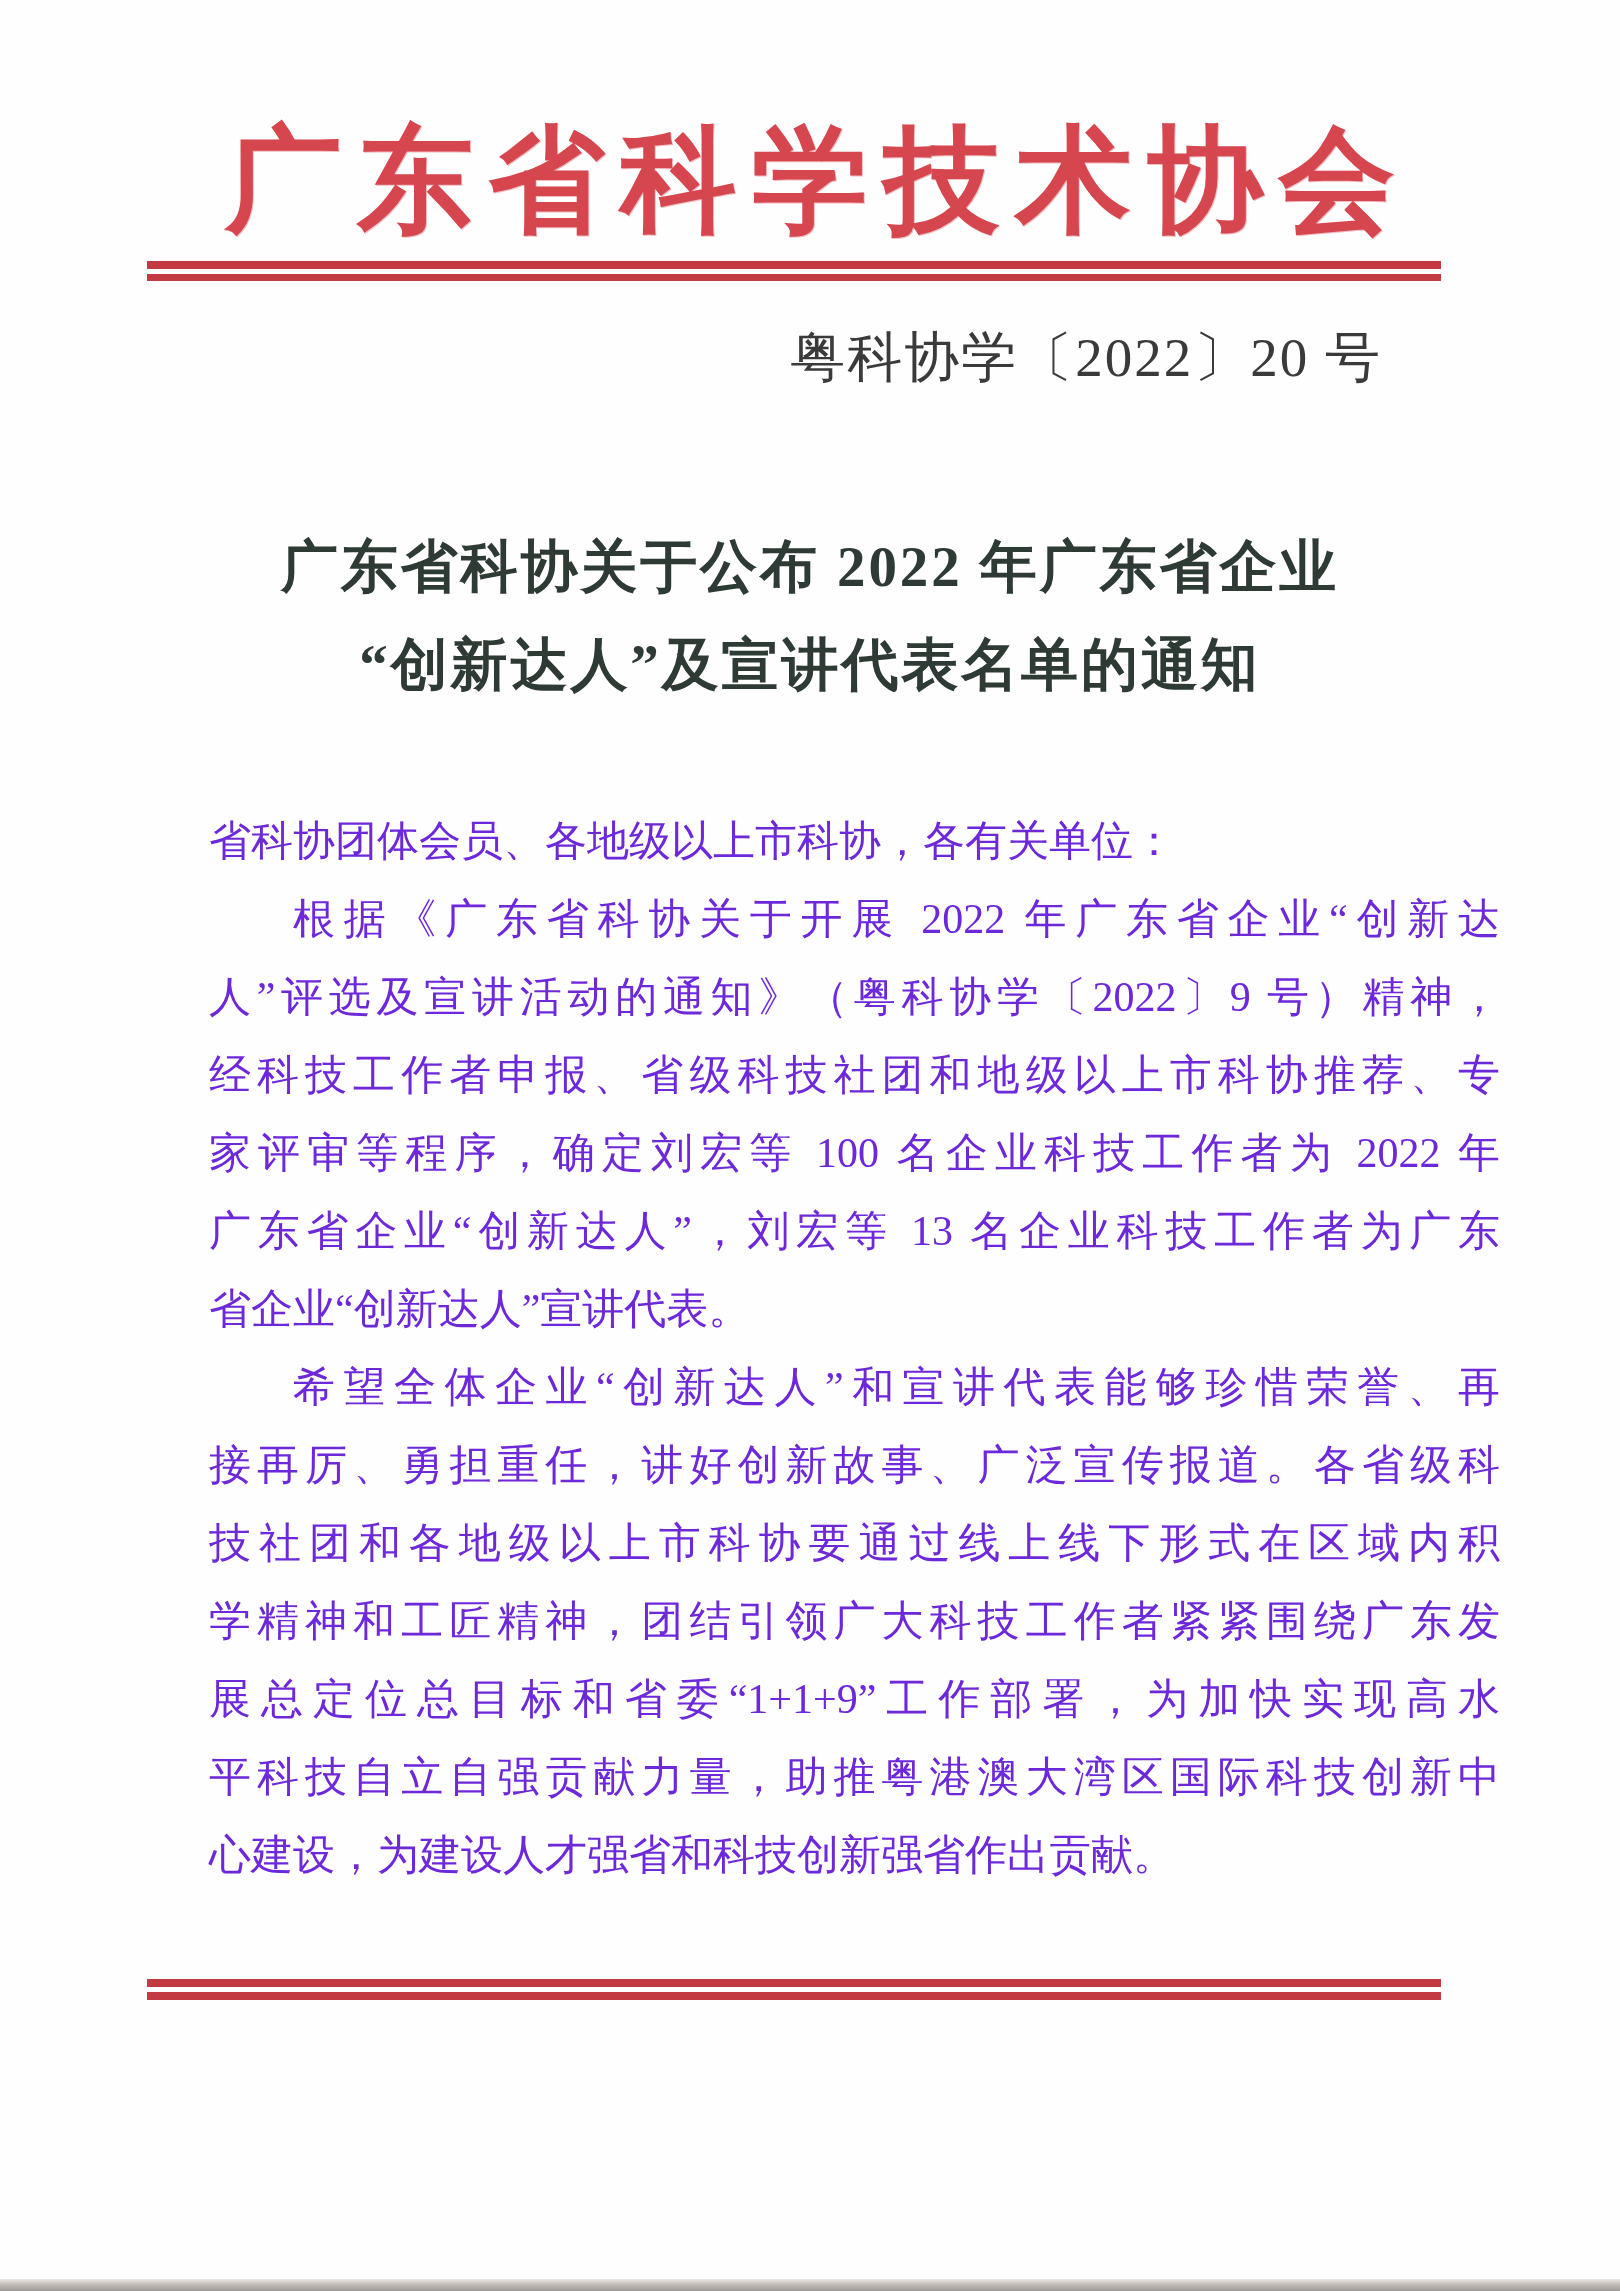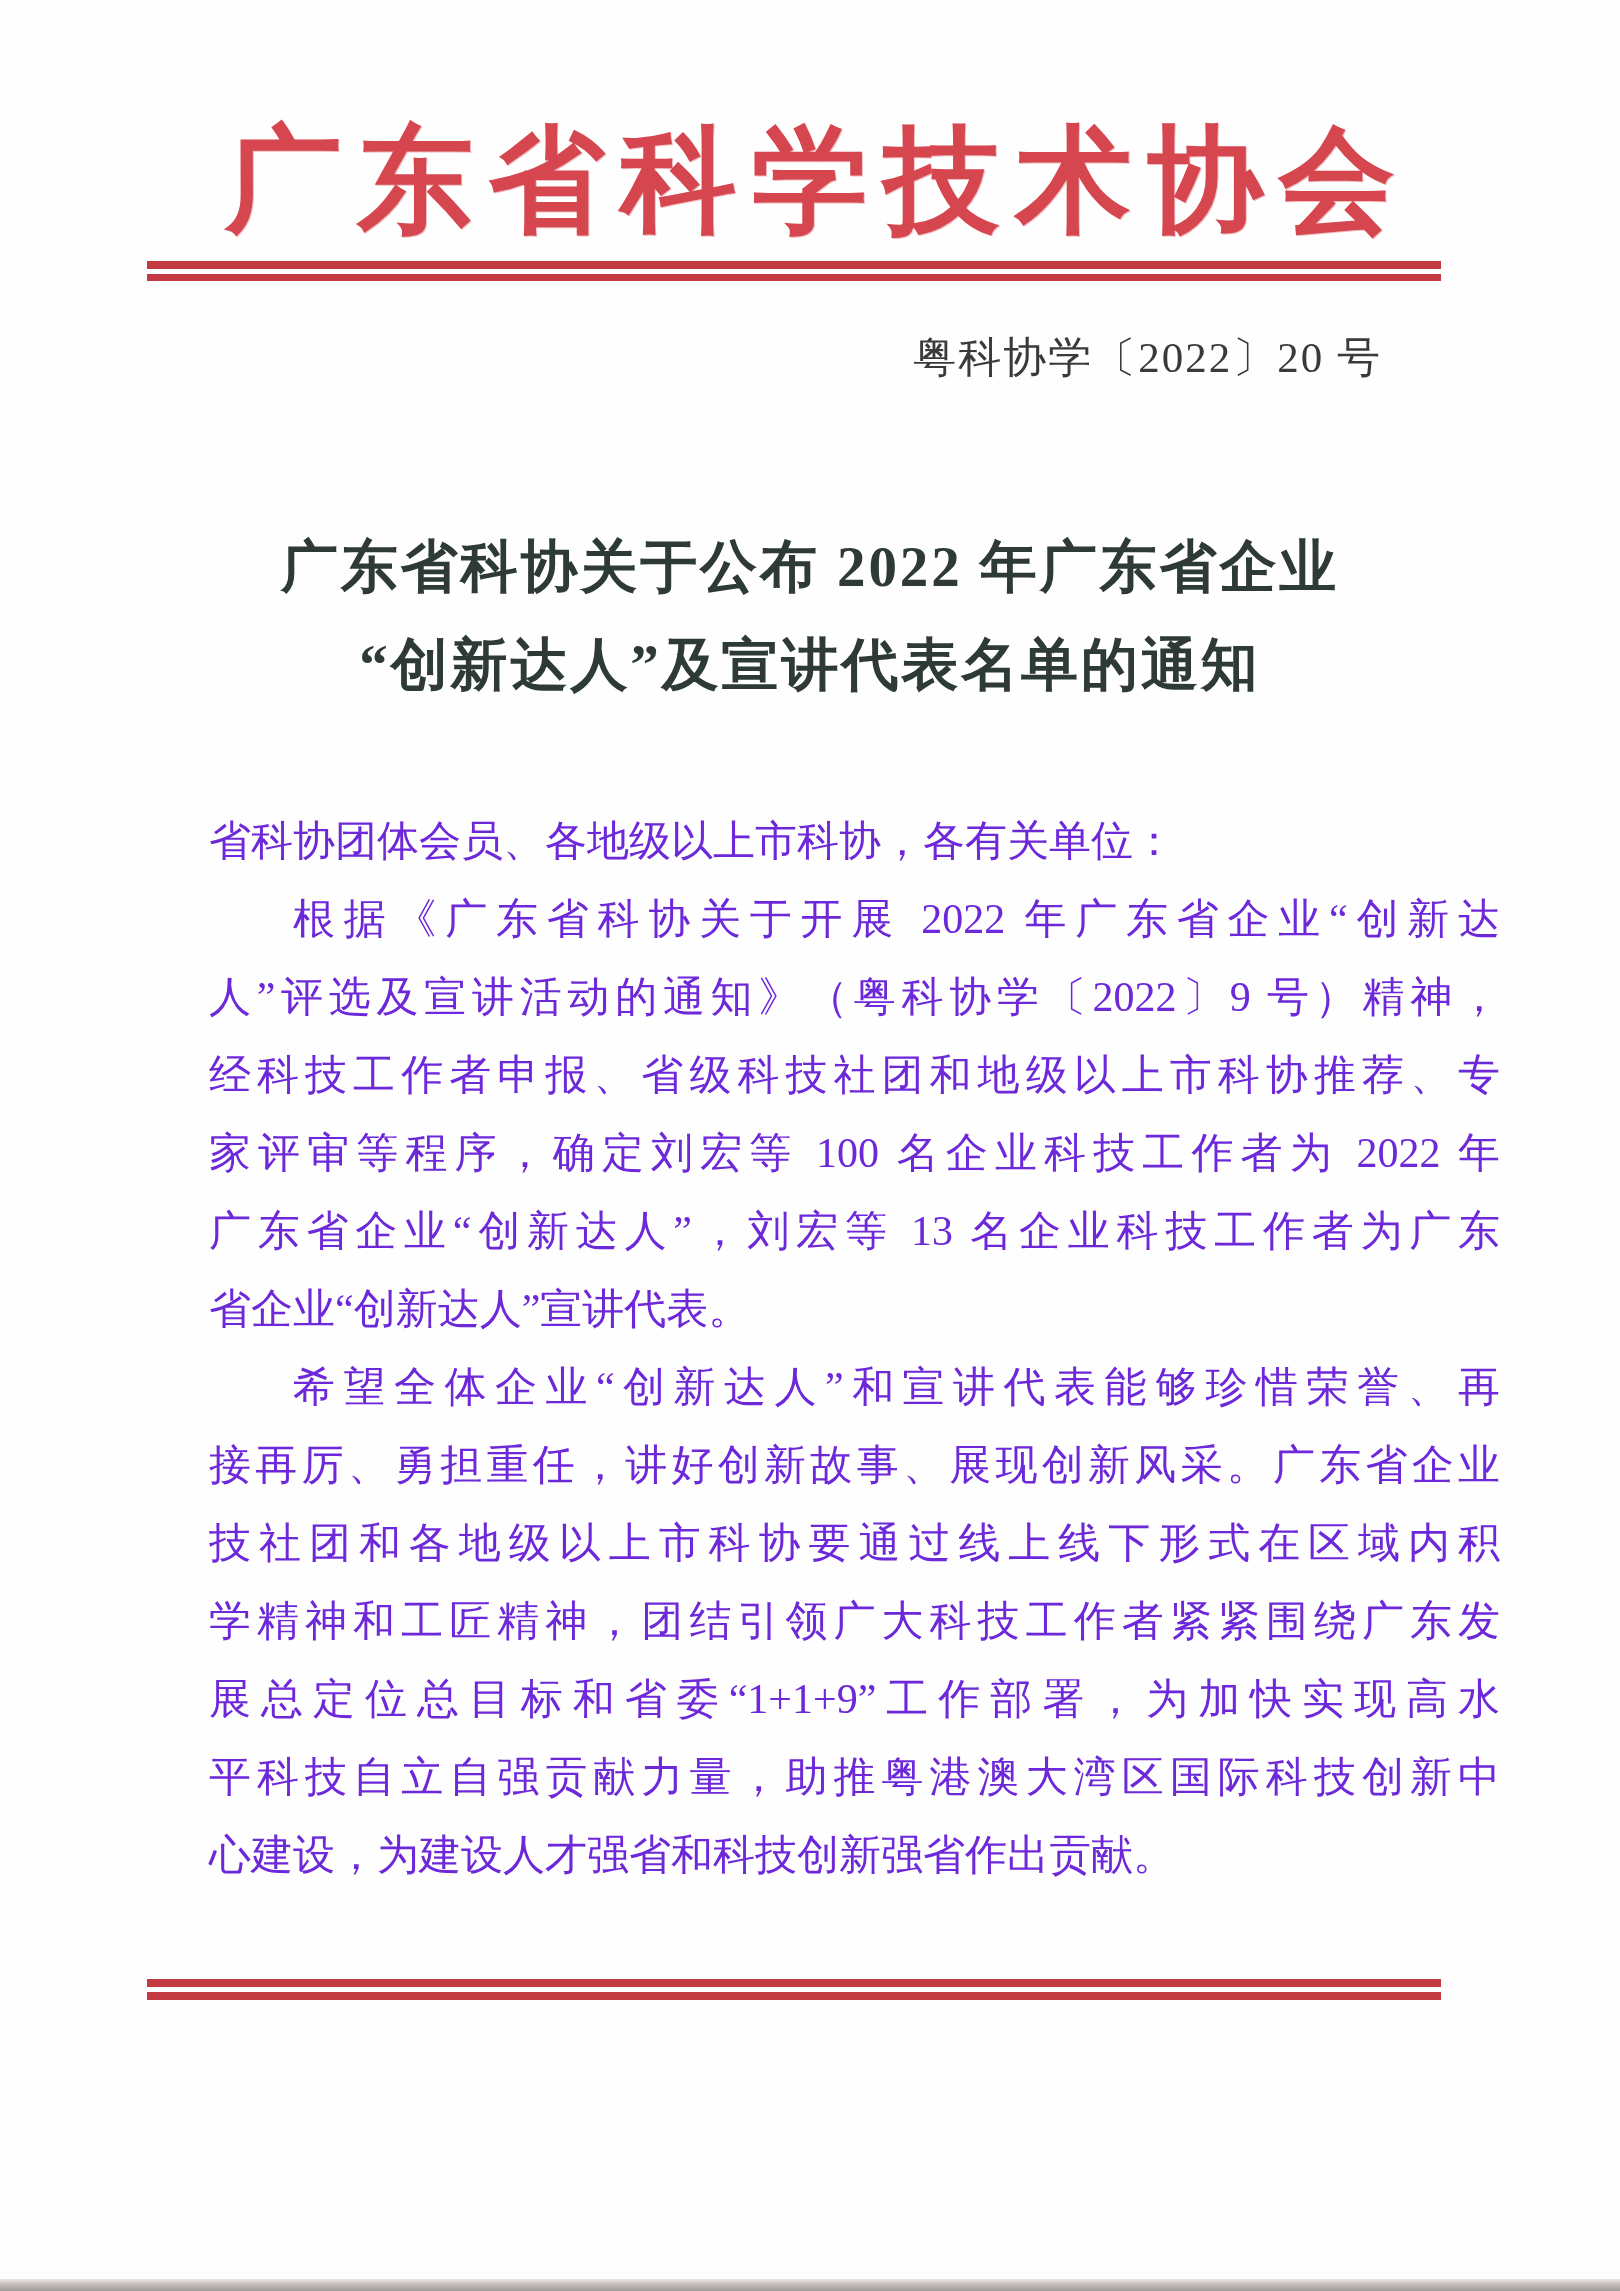--- a/index.html
+++ b/index.html
@@ -45,21 +45,21 @@
       #c43a43 12.7px, #c43a43 20.6px
     );
   }
   .rule-top { margin-top: 17.6px; }
   .rule-bottom { margin-top: 85px; }
   
   .doc-number {
     margin-top: 51px;
     text-align: right;
     padding-right: 238px;
-    font-size: 43px;
+    font-size: 55px;
     line-height: 51px;
     color: #3a3a3a;
     letter-spacing: 2px;
     white-space: nowrap;
   }
   
   .title-block {
     margin-top: 135px;
     text-align: center;
     font-weight: bold;
@@ -127,21 +127,21 @@
       <div class="line just indent">根据《广东省科协关于开展 2022 年广东省企业“创新达</div>
       <div class="line just">人”评选及宣讲活动的通知》（粤科协学〔2022〕9 号）精神，</div>
       <div class="line just">经科技工作者申报、省级科技社团和地级以上市科协推荐、专</div>
       <div class="line just">家评审等程序，确定刘宏等 100 名企业科技工作者为 2022 年</div>
       <div class="line just">广东省企业“创新达人”，刘宏等 13 名企业科技工作者为广东</div>
       <div class="line">省企业“创新达人”宣讲代表。</div>
     </div>
 
     <div>
       <div class="line just indent">希望全体企业“创新达人”和宣讲代表能够珍惜荣誉、再</div>
-      <div class="line just">接再厉、勇担重任，讲好创新故事、展现创新风采。广东省企业</div>
+      <div class="line just">接再厉、勇担重任，讲好创新故事、广泛宣传报道。各省级科</div>
       <div class="line just">技社团和各地级以上市科协要通过线上线下形式在区域内积</div>
       <div class="line just">学精神和工匠精神，团结引领广大科技工作者紧紧围绕广东发</div>
       <div class="line just">展总定位总目标和省委“1+1+9”工作部署，为加快实现高水</div>
       <div class="line just">平科技自立自强贡献力量，助推粤港澳大湾区国际科技创新中</div>
       <div class="line">心建设，为建设人才强省和科技创新强省作出贡献。</div>
     </div>
 
   </div>
 
   <div class="double-rule rule-bottom"></div>

